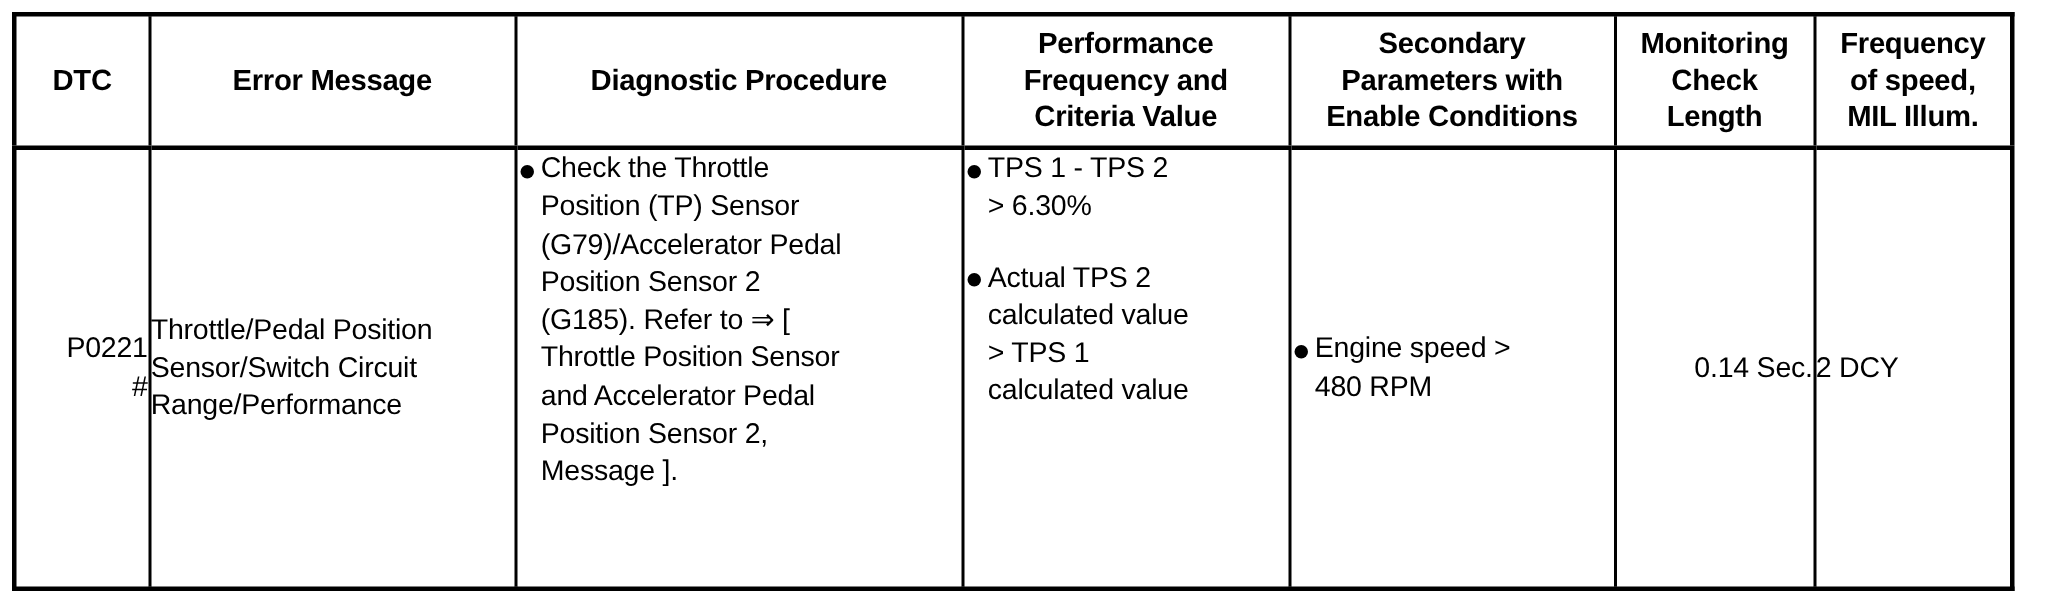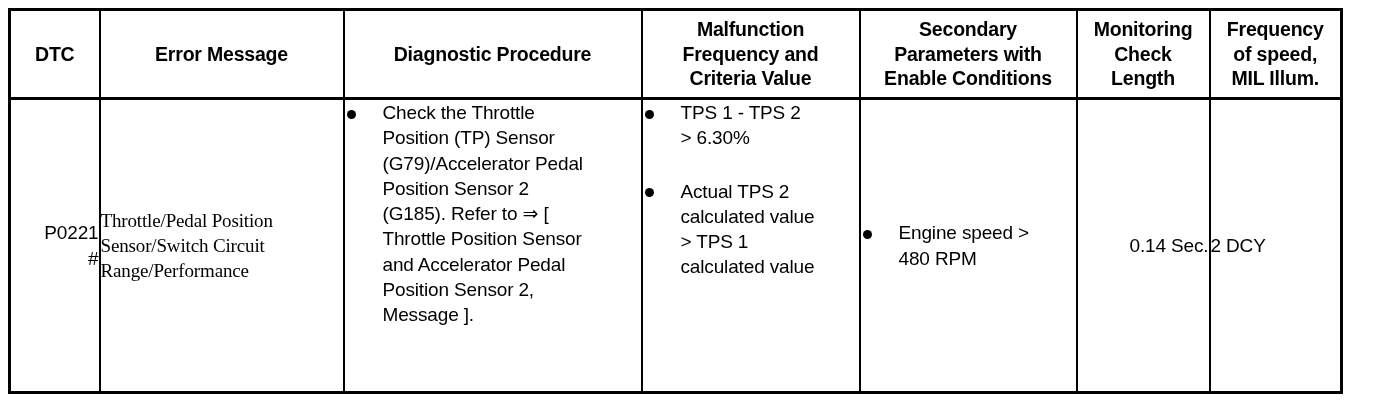--- a/index.html
+++ b/index.html
@@ -93,21 +93,21 @@
   }
   td.dtc-cell .dtc-code { display: block; }
   td.dtc-cell .dtc-hash { display: block; }
 
   td.err-cell {
     text-align: left;
     vertical-align: middle;
     padding-left: 9px;
     padding-right: 4px;
   }
-  td.err-cell .line { display: block; white-space: nowrap; font-family: Liberation Serif, serif; }
+  td.err-cell .line { display: block; white-space: nowrap; }
 
   td.proc-cell {
     text-align: left;
     vertical-align: top;
     padding-top: 12px;
     padding-left: 8px;
     padding-right: 4px;
   }
 
   td.mal-cell {
@@ -138,37 +138,37 @@
   }
 
   
   ul.bullets {
     list-style: none;
     margin: 0;
     padding: 0;
   }
   ul.bullets > li {
     position: relative;
-    padding-left: 38px;
+    padding-left: 16px;
     margin: 0 0 0 0;
   }
   ul.bullets > li + li {
     margin-top: 19px;
   }
   ul.bullets > li .bullet-dot {
     position: absolute;
     left: 2px;
     top: 0.52em;
     width: 9px;
     height: 9px;
     background: #000000;
     border-radius: 50%;
   }
   ul.bullets.tight > li + li {
-    margin-top: 28px;
+    margin-top: 22px;
   }
 
   .bullet-text {
     display: block;
   }
   .bullet-text .line {
     display: block;
     white-space: nowrap;
   }
 
@@ -195,21 +195,21 @@
         <th class="hdr">
           <span class="line">DTC</span>
         </th>
         <th class="hdr">
           <span class="line">Error Message</span>
         </th>
         <th class="hdr">
           <span class="line">Diagnostic Procedure</span>
         </th>
         <th class="hdr">
-          <span class="line">Malfunction</span>
+          <span class="line">Performance</span>
           <span class="line">Frequency and</span>
           <span class="line">Criteria Value</span>
         </th>
         <th class="hdr">
           <span class="line">Secondary</span>
           <span class="line">Parameters with</span>
           <span class="line">Enable Conditions</span>
         </th>
         <th class="hdr">
           <span class="line">Monitoring</span>

